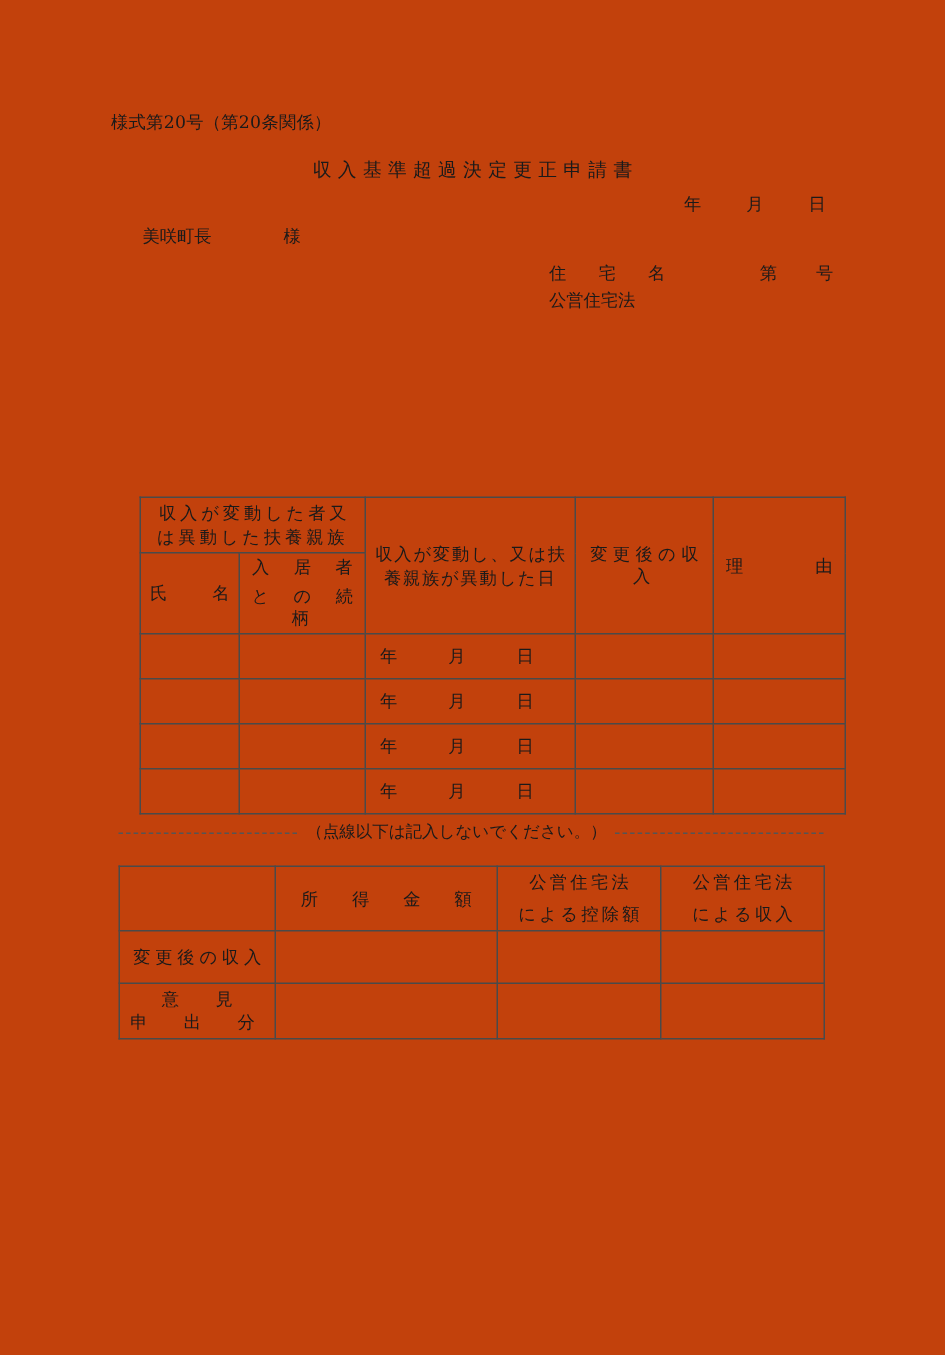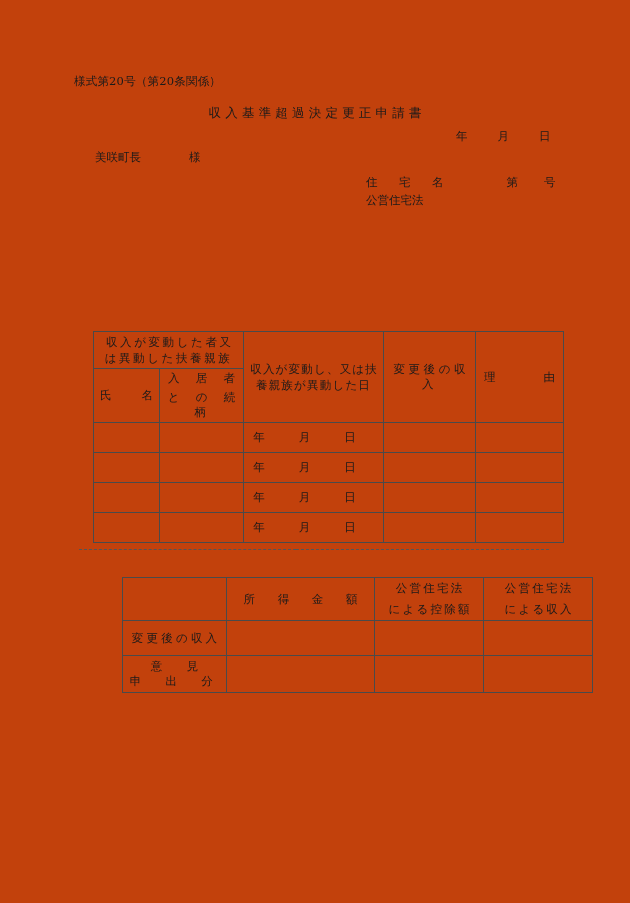--- a/index.html
+++ b/index.html
@@ -194,21 +194,20 @@
   }
   .dotted-note .note-text {
     flex: 0 0 auto;
     padding: 0 6px;
   }
 
   #table-income {
     left: 79px;
     top: 577px;
     width: 470px;
-    margin-left: 43px;
   }
   .inc-hdr {
     line-height: 15px;
     padding: 3px 4px;
     letter-spacing: 2.2px;
     text-indent: 2.2px;
   }
   .inc-hdr-wide {
     letter-spacing: 5.6px;
     text-indent: 5.6px;
@@ -339,20 +338,21 @@
           </div>
         </td>
         <td class="blank"></td>
         <td class="blank"></td>
       </tr>
     </tbody>
   </table>
 
   <div class="dotted-note">
     <span class="rule left"></span>
+    <span class="note-text">（点線以下は記入しないでください。）</span>
     <span class="rule right"></span>
   </div>
 
   <table class="tbl" id="table-income">
     <colgroup>
       <col style="width:104px">
       <col style="width:148px">
       <col style="width:109px">
       <col style="width:109px">
     </colgroup>

